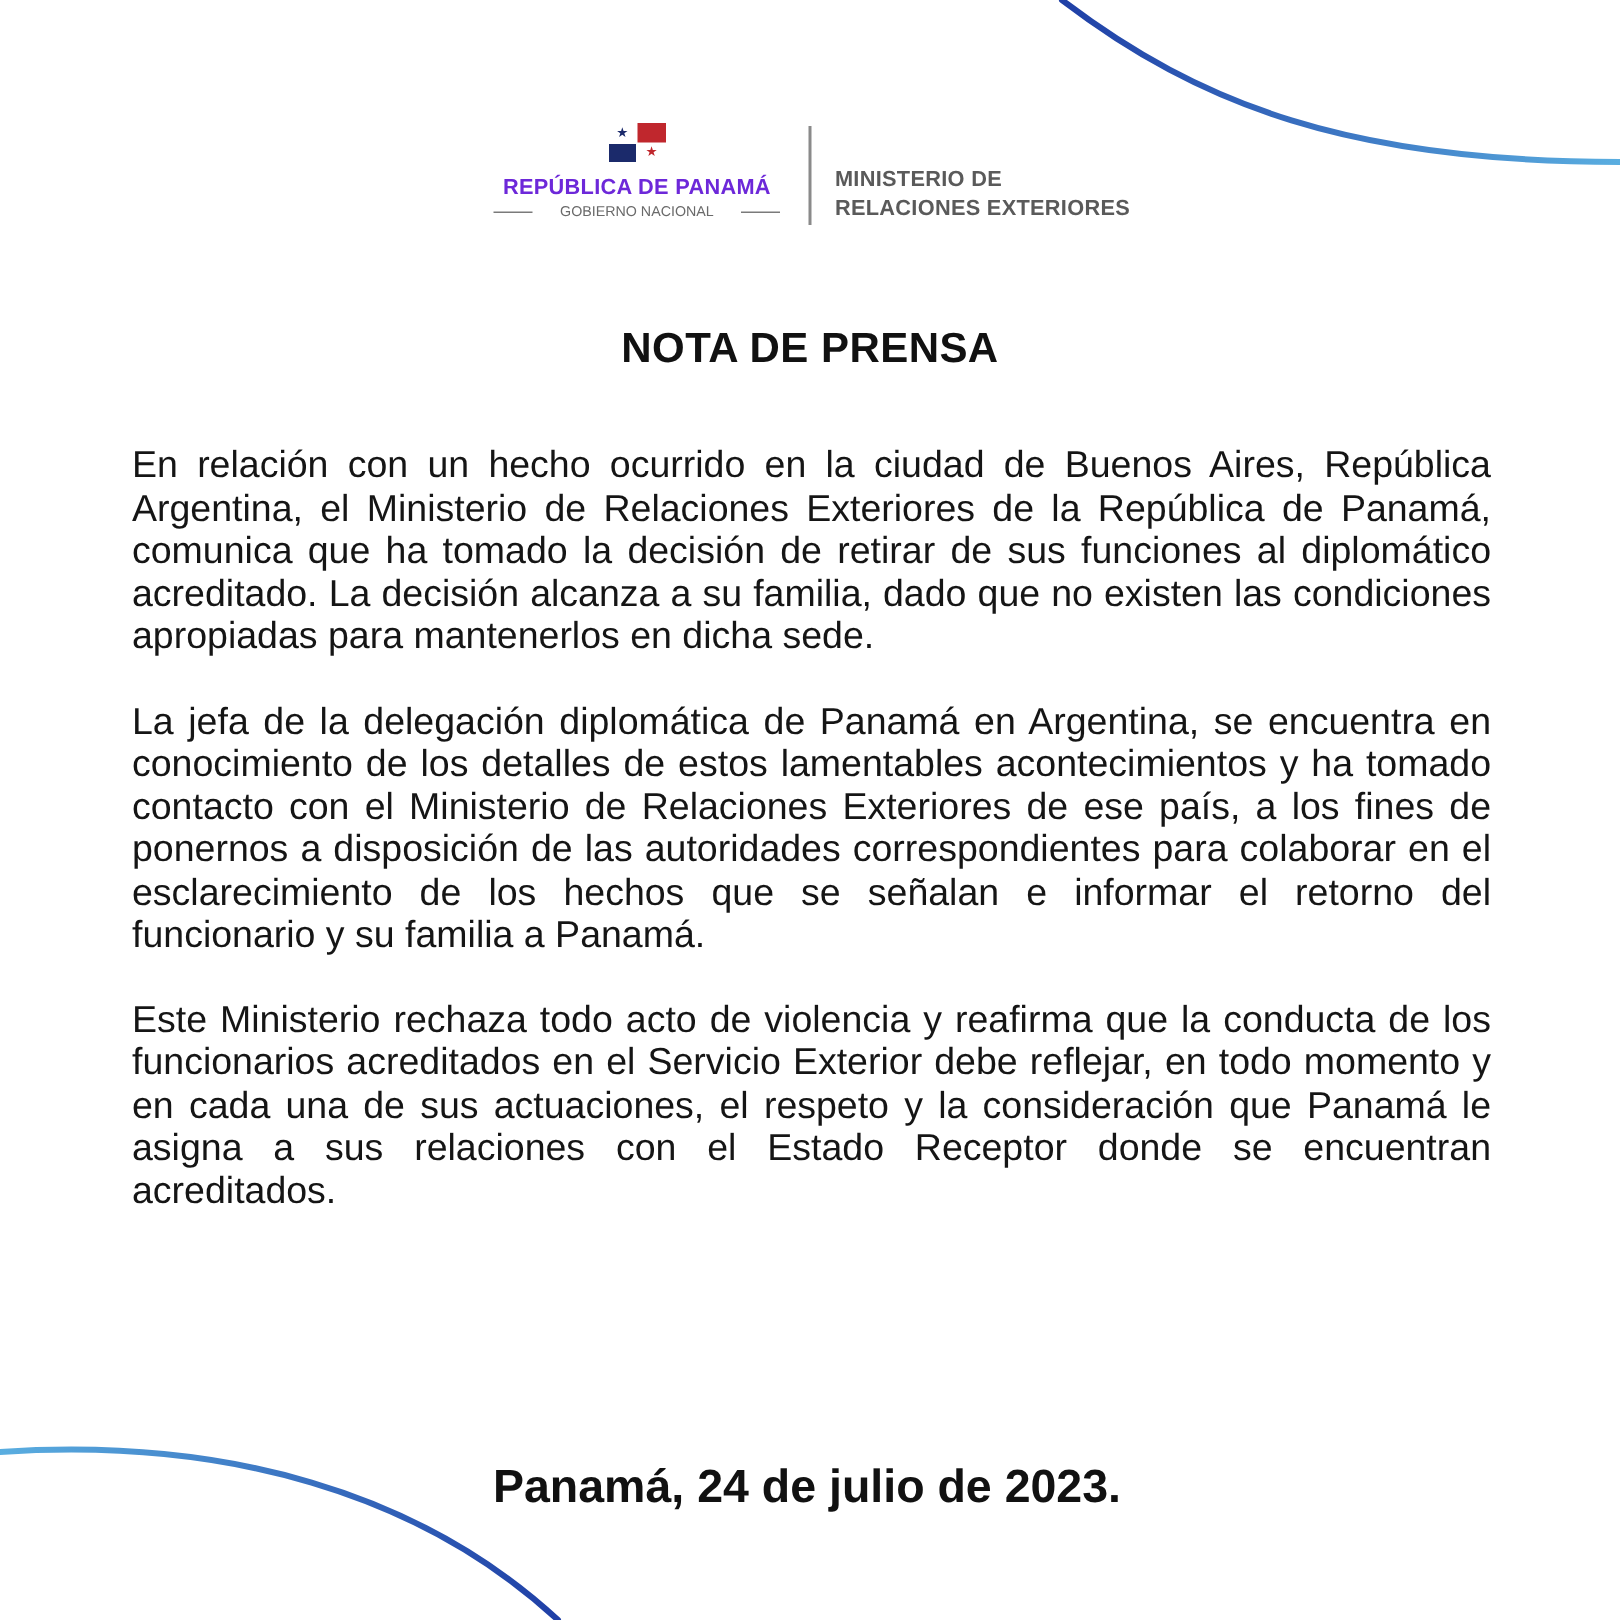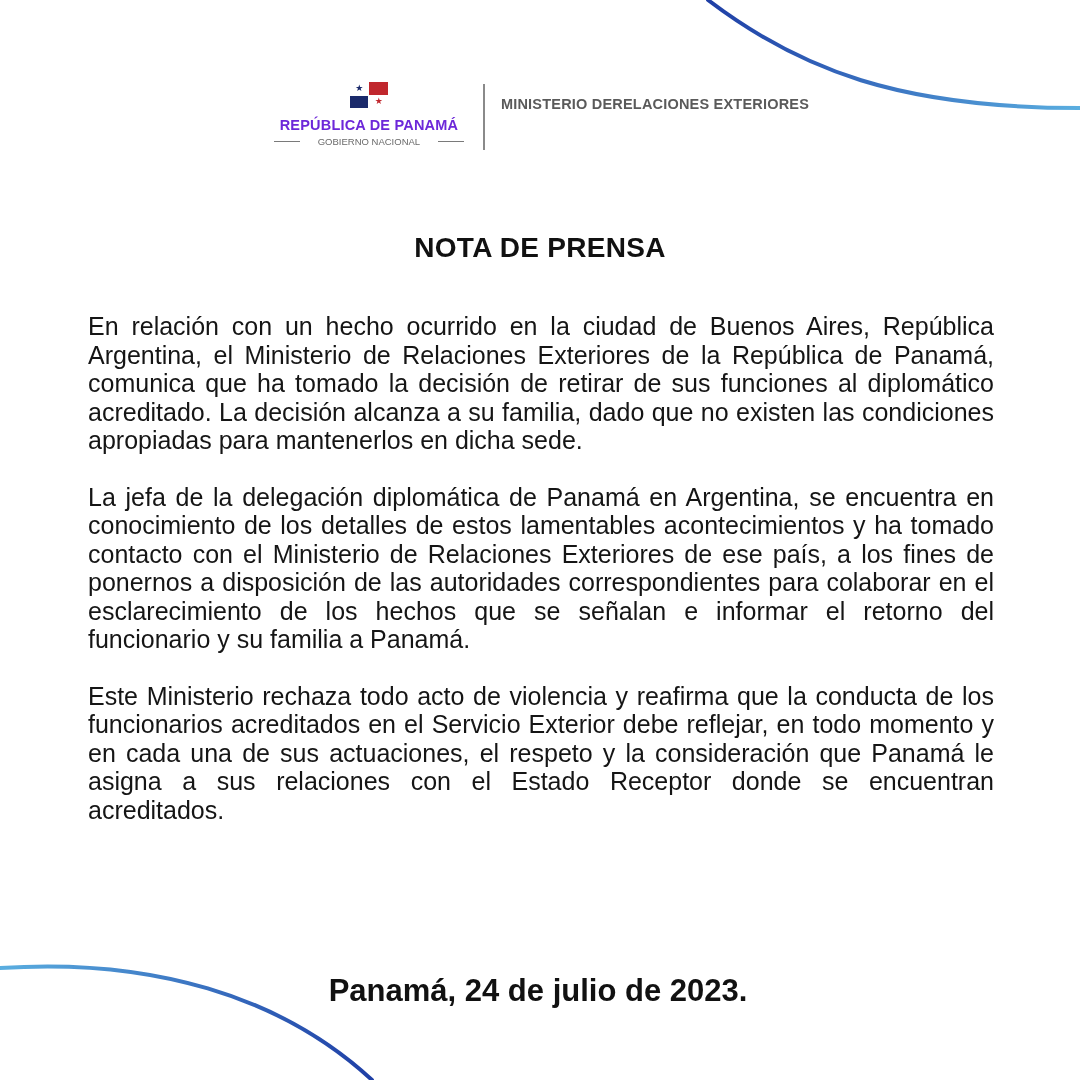--- a/index.html
+++ b/index.html
@@ -31,34 +31,34 @@
     font-weight: bold; font-size: 14.5px; color: #6d28d9; letter-spacing: 0.2px;
     white-space: nowrap;
   }
   .gov-line {
     display: flex; align-items: center; gap: 18px; margin-top: 3px;
     font-size: 9.5px; color: #6a6a6a; white-space: nowrap;
   }
   .gov-line .dash { display: inline-block; width: 26px; height: 1px; background: #7a7a7a; }
   .vdivider { width: 2px; height: 66px; background: #8a8a8a; margin: 2px 16px 0 16px; }
   .right-block {
-    display: flex; flex-direction: row; justify-content: center; margin-top: 13px;
+    display: flex; flex-direction: column; justify-content: center; margin-top: 29px;
     font-weight: bold; font-size: 14.5px; color: #5a5a5a; line-height: 19px; letter-spacing: 0.2px;
     white-space: nowrap;
   }
 
   
   .title {
-    position: absolute; top: 232px; left: 0; width: 1080px; text-align: center;
+    position: absolute; top: 216px; left: 0; width: 1080px; text-align: center;
     font-weight: bold; font-size: 28px; color: #111; letter-spacing: 0.3px;
   }
 
   
   .body {
-    position: absolute; top: 312px; left: 88px; width: 906px;
+    position: absolute; top: 296px; left: 88px; width: 906px;
     font-size: 25px; line-height: 28.5px; text-align: justify; color: #151515;
   }
   .body p { margin: 0 0 28px 0; }
 
   
   .date {
     position: absolute; top: 973px; left: 0; width: 1076px; text-align: center;
     font-weight: bold; font-size: 31px; color: #111;
   }
 </style>

